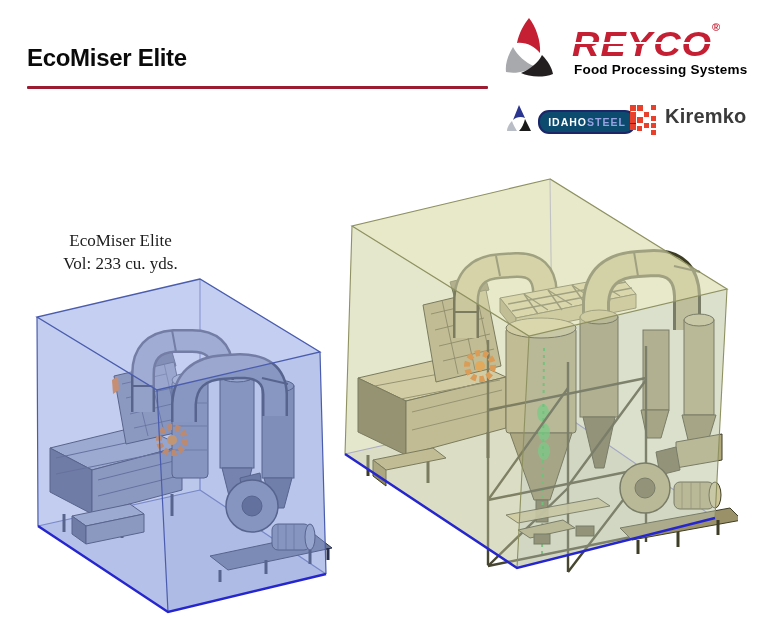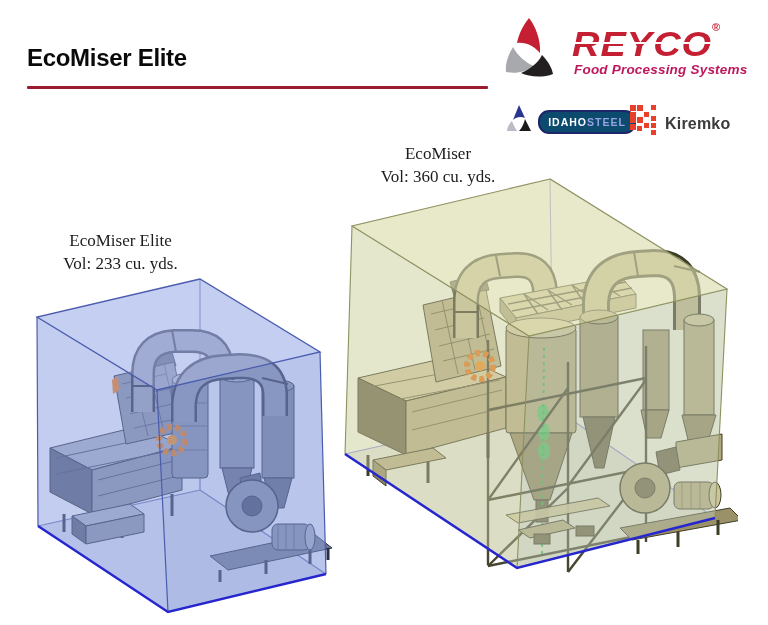--- a/index.html
+++ b/index.html
@@ -25,37 +25,37 @@
     letter-spacing:1px;color:#c41f33;transform:scaleY(0.92);
     white-space:nowrap;
   }
   .reyco-slit{position:absolute;left:76px;top:27px;width:138px;height:2px;background:#ffffff;}
   .reyco-reg{
     position:absolute;left:214px;top:6px;font-size:11px;font-weight:bold;
     color:#c41f33;font-style:normal;
   }
   .reyco-tag{
     position:absolute;left:76px;top:47px;font-size:13.5px;font-weight:bold;
-    color:#be185d;white-space:nowrap;letter-spacing:0.2px;font-style:italic;
+    color:#000000;white-space:nowrap;letter-spacing:0.2px;
   }
   
   .idaho{position:absolute;left:504px;top:103px;height:34px;}
   .idaho-tri{position:absolute;left:0;top:1px;}
   .idaho-pill{
     position:absolute;left:34px;top:7px;width:94px;height:20px;
     background:#0c4a6e;border:2px solid #1d2668;border-radius:11px;
     display:flex;align-items:center;justify-content:center;
     font-size:10.5px;font-weight:bold;letter-spacing:1px;white-space:nowrap;
   }
   .idaho-pill .w{color:#ffffff;}
   .idaho-pill .b{color:#96a2e2;}
   .kiremko{position:absolute;left:629px;top:102px;height:36px;}
   .kiremko-text{
-    position:absolute;left:36px;top:3px;font-size:16px;font-weight:bold;
-    color:#3b3b3b;letter-spacing:0.2px;margin-top:10px;
+    position:absolute;left:36px;top:3px;font-size:20px;font-weight:bold;
+    color:#3b3b3b;letter-spacing:0.2px;
   }
   
   .mlabel{
     position:absolute;text-align:center;color:#1c1c1c;
     font-family:"Liberation Serif",serif;font-size:17px;line-height:23px;
   }
   .mlabel-standard{left:340px;top:142px;width:196px;}
   .mlabel-elite{left:28px;top:229px;width:185px;}
   
   .svg-elite{position:absolute;left:22px;top:268px;}
@@ -107,24 +107,20 @@
           <rect x="8" y="22" width="5" height="5"></rect>
           <rect x="22" y="19" width="5" height="5"></rect>
         <rect x="15" y="8" width="5" height="5"></rect>
           <rect x="15" y="19" width="5" height="5"></rect>
           <rect x="22" y="26" width="5" height="5"></rect>
       </g>
     </svg>
     <div class="kiremko-text">Kiremko</div>
   </div>
 
-  <div class="mlabel mlabel-standard">
-    <div>EcoMiser</div>
-    <div>Vol: 360 cu. yds.</div>
-  </div>
   <div class="mlabel mlabel-elite">
     <div>EcoMiser Elite</div>
     <div>Vol: 233 cu. yds.</div>
   </div>
 
   <svg class="svg-elite" width="320" height="355" viewBox="0 0 320 355">
 
     <g>
       <polygon points="178,11 15,49 16,258 178,222" fill="#b9c5ee" opacity="0.5"></polygon>
       <polygon points="178,11 298,84 304,306 178,222" fill="#aab8e8" opacity="0.45"></polygon>

